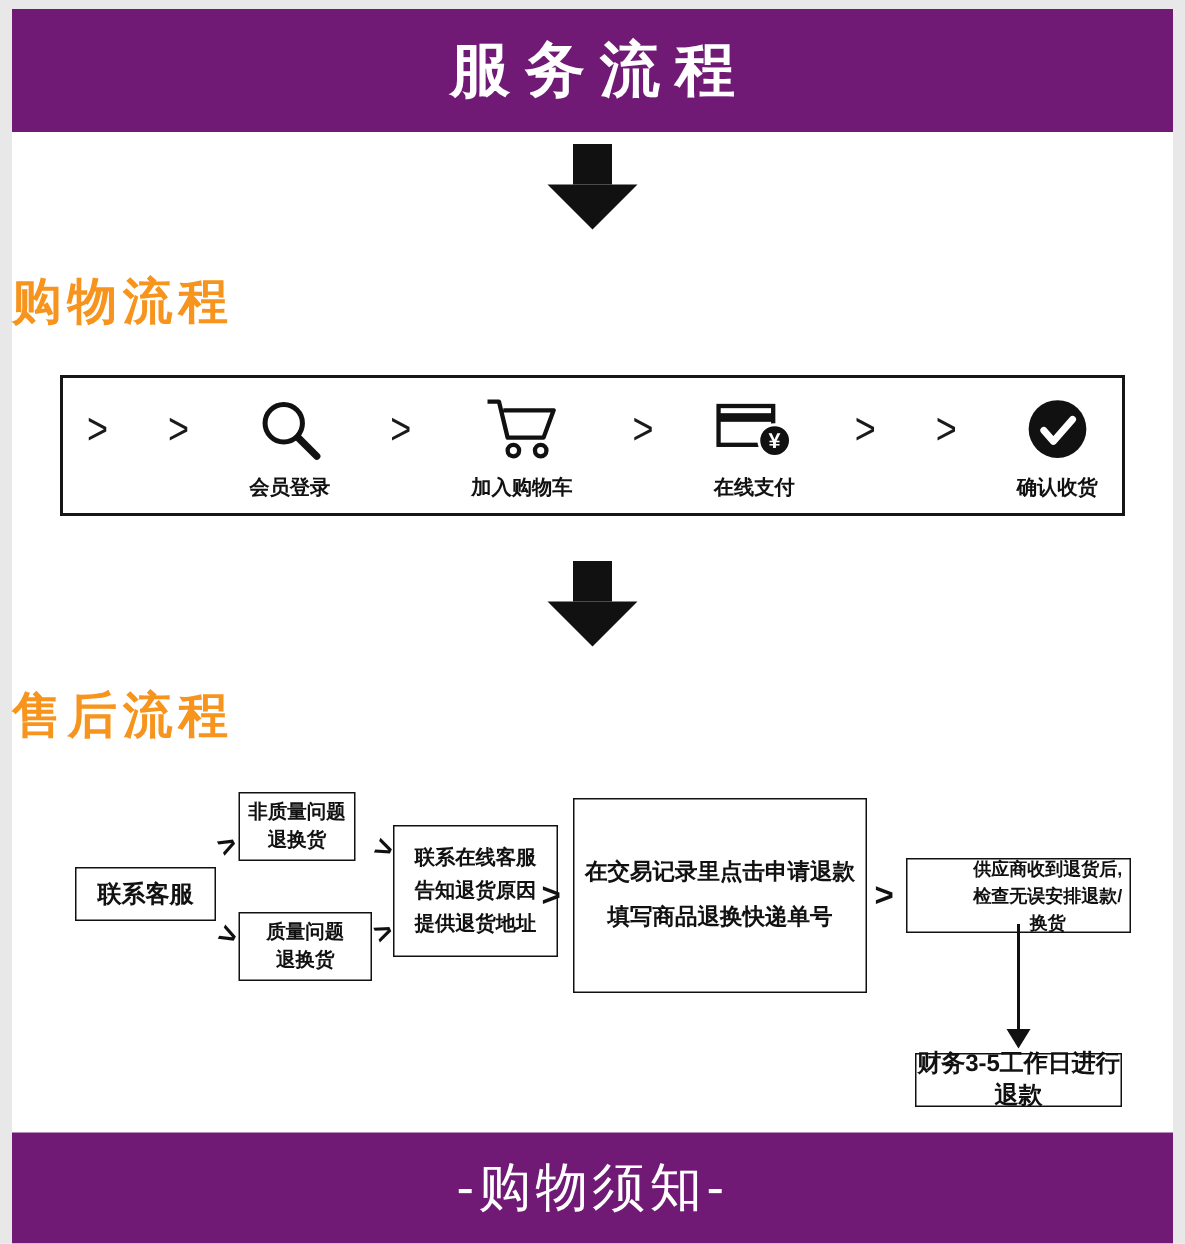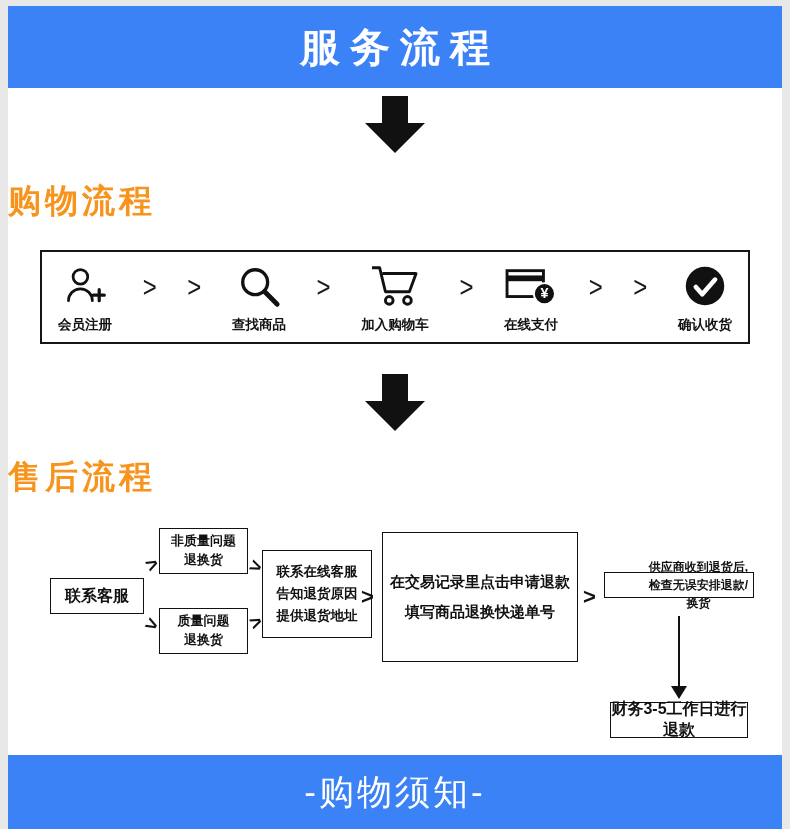--- a/index.html
+++ b/index.html
@@ -17,21 +17,21 @@
     background: #e8e8e8;
     overflow: hidden;
   }
   .inner {
     position: absolute;
     left: 8px; right: 8px; top: 6px; bottom: 0;
     background: #ffffff;
   }
   
   .banner {
-    background: #3b82f6;
+    background: #701a75;
     color: #fff;
     text-align: center;
   }
   .banner.top {
     height: 82px;
     line-height: 82px;
     font-size: 40px;
     font-weight: bold;
     letter-spacing: 10px;
     padding-left: 10px;
@@ -111,25 +111,25 @@
     border: 1px solid #111;
     background: #fff;
     display: flex;
     align-items: center;
     justify-content: center;
     text-align: center;
     font-weight: bold;
     white-space: pre-line;
   }
   .fc-contact  { left: 42px;  top: 62px;  width: 94px;  height: 36px; font-size: 16px; }
-  .fc-nonq     { left: 151px; top: 12px;  width: 89px;  height: 46px; font-size: 13px; line-height: 1.45; }
+  .fc-nonq     { left: 151px; top: 12px;  width: 78px;  height: 46px; font-size: 13px; line-height: 1.45; }
   .fc-q        { left: 151px; top: 92px;  width: 89px;  height: 46px; font-size: 13px; line-height: 1.45; }
   .fc-inform   { left: 254px; top: 34px;  width: 110px;  height: 88px; font-size: 13.5px; line-height: 1.65; }
   .fc-apply    { left: 374px; top: 16px;  width: 196px; height: 130px; font-size: 15px; line-height: 2.0; }
-  .fc-supplier { left: 596px; top: 56px;  width: 150px; height: 26px; font-size: 12px; line-height: 1.5; padding-left: 39px; }
+  .fc-supplier { left: 596px; top: 56px;  width: 150px; height: 50px; font-size: 12px; line-height: 1.5; padding-left: 39px; }
   .fc-finance  { left: 602px; top: 186px; width: 138px; height: 36px; font-size: 16px; }
   .fc-arrow {
     position: absolute;
     font-size: 20px;
     font-weight: 600;
     color: #111;
     line-height: 1;
   }
   .fa-up    { left: 138px; top: 38px; transform: rotate(-28deg); }
   .fa-down  { left: 138px; top: 98px; transform: rotate(28deg); }
@@ -164,44 +164,34 @@
 
     <div class="big-arrow first">
       <div class="shaft"></div>
       <div class="head"></div>
     </div>
 
     <h2 class="section-title shopping" style="color:#f7941d">购物流程</h2>
 
     <div class="steps-box">
 
-      <div class="step">
-        <span class="icon">
-          <svg width="44" height="44" viewBox="0 0 48 48">
-              <circle cx="19" cy="14" r="8" fill="none" stroke="#111" stroke-width="3"></circle>
-              <path d="M6 40a13 13 0 0 1 26 0" fill="none" stroke="#111" stroke-width="3" stroke-linecap="round"></path>
-              <path d="M33 34h12M39.5 28v12" stroke="#111" stroke-width="3.5" stroke-linecap="round"></path>
-            </svg>
-        </span>
-        <span class="step-label">会员注册</span>
-      </div>
 
       <span class="sep">&gt;</span>
 
 
       <span class="sep">&gt;</span>
 
       <div class="step">
         <span class="icon">
           <svg width="46" height="46" viewBox="0 0 48 48">
               <circle cx="20" cy="20" r="13" fill="none" stroke="#111" stroke-width="3.5"></circle>
               <path d="M30 30L43 43" stroke="#111" stroke-width="5" stroke-linecap="round"></path>
             </svg>
         </span>
-        <span class="step-label">查找商品</span>
+        <span class="step-label">会员登录</span>
       </div>
 
       <span class="sep">&gt;</span>
 
       <div class="step">
         <span class="icon">
           <svg width="50" height="46" viewBox="0 0 52 48">
               <path d="M2 5h8l6 25h25l7-19H13" fill="none" stroke="#111" stroke-width="3" stroke-linejoin="round"></path>
               <circle cx="20" cy="39" r="4" fill="none" stroke="#111" stroke-width="3"></circle>
               <circle cx="39" cy="39" r="4" fill="none" stroke="#111" stroke-width="3"></circle>

